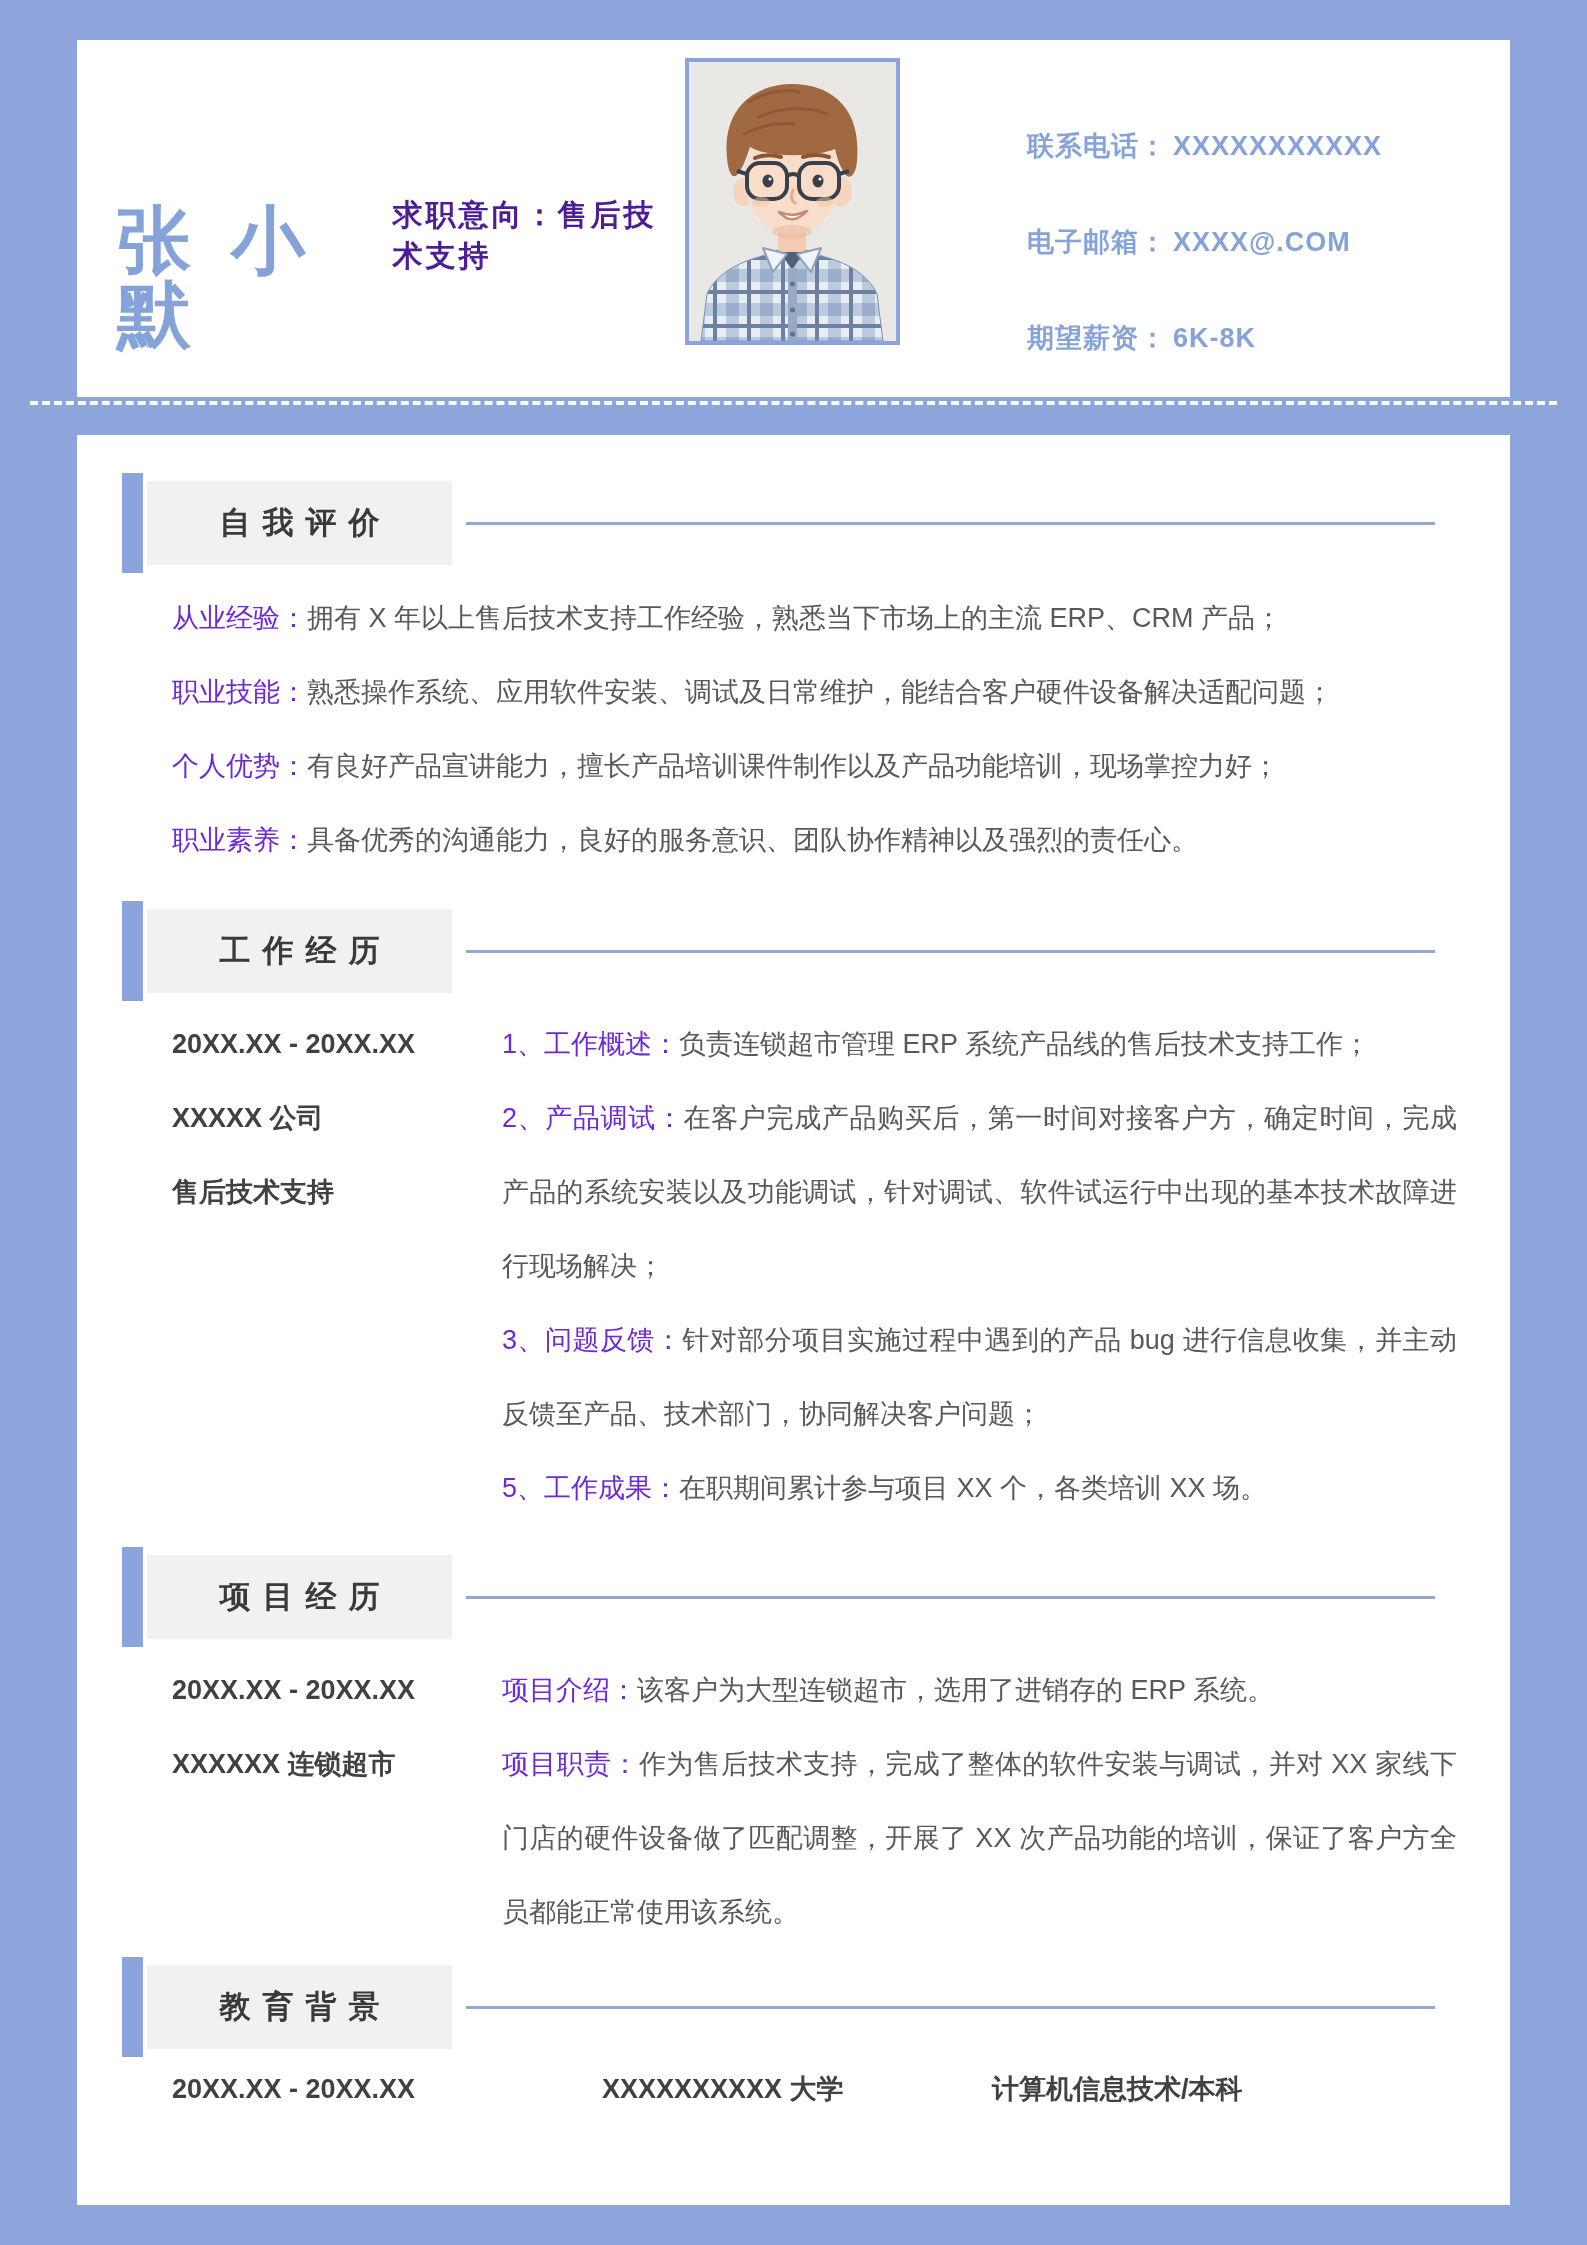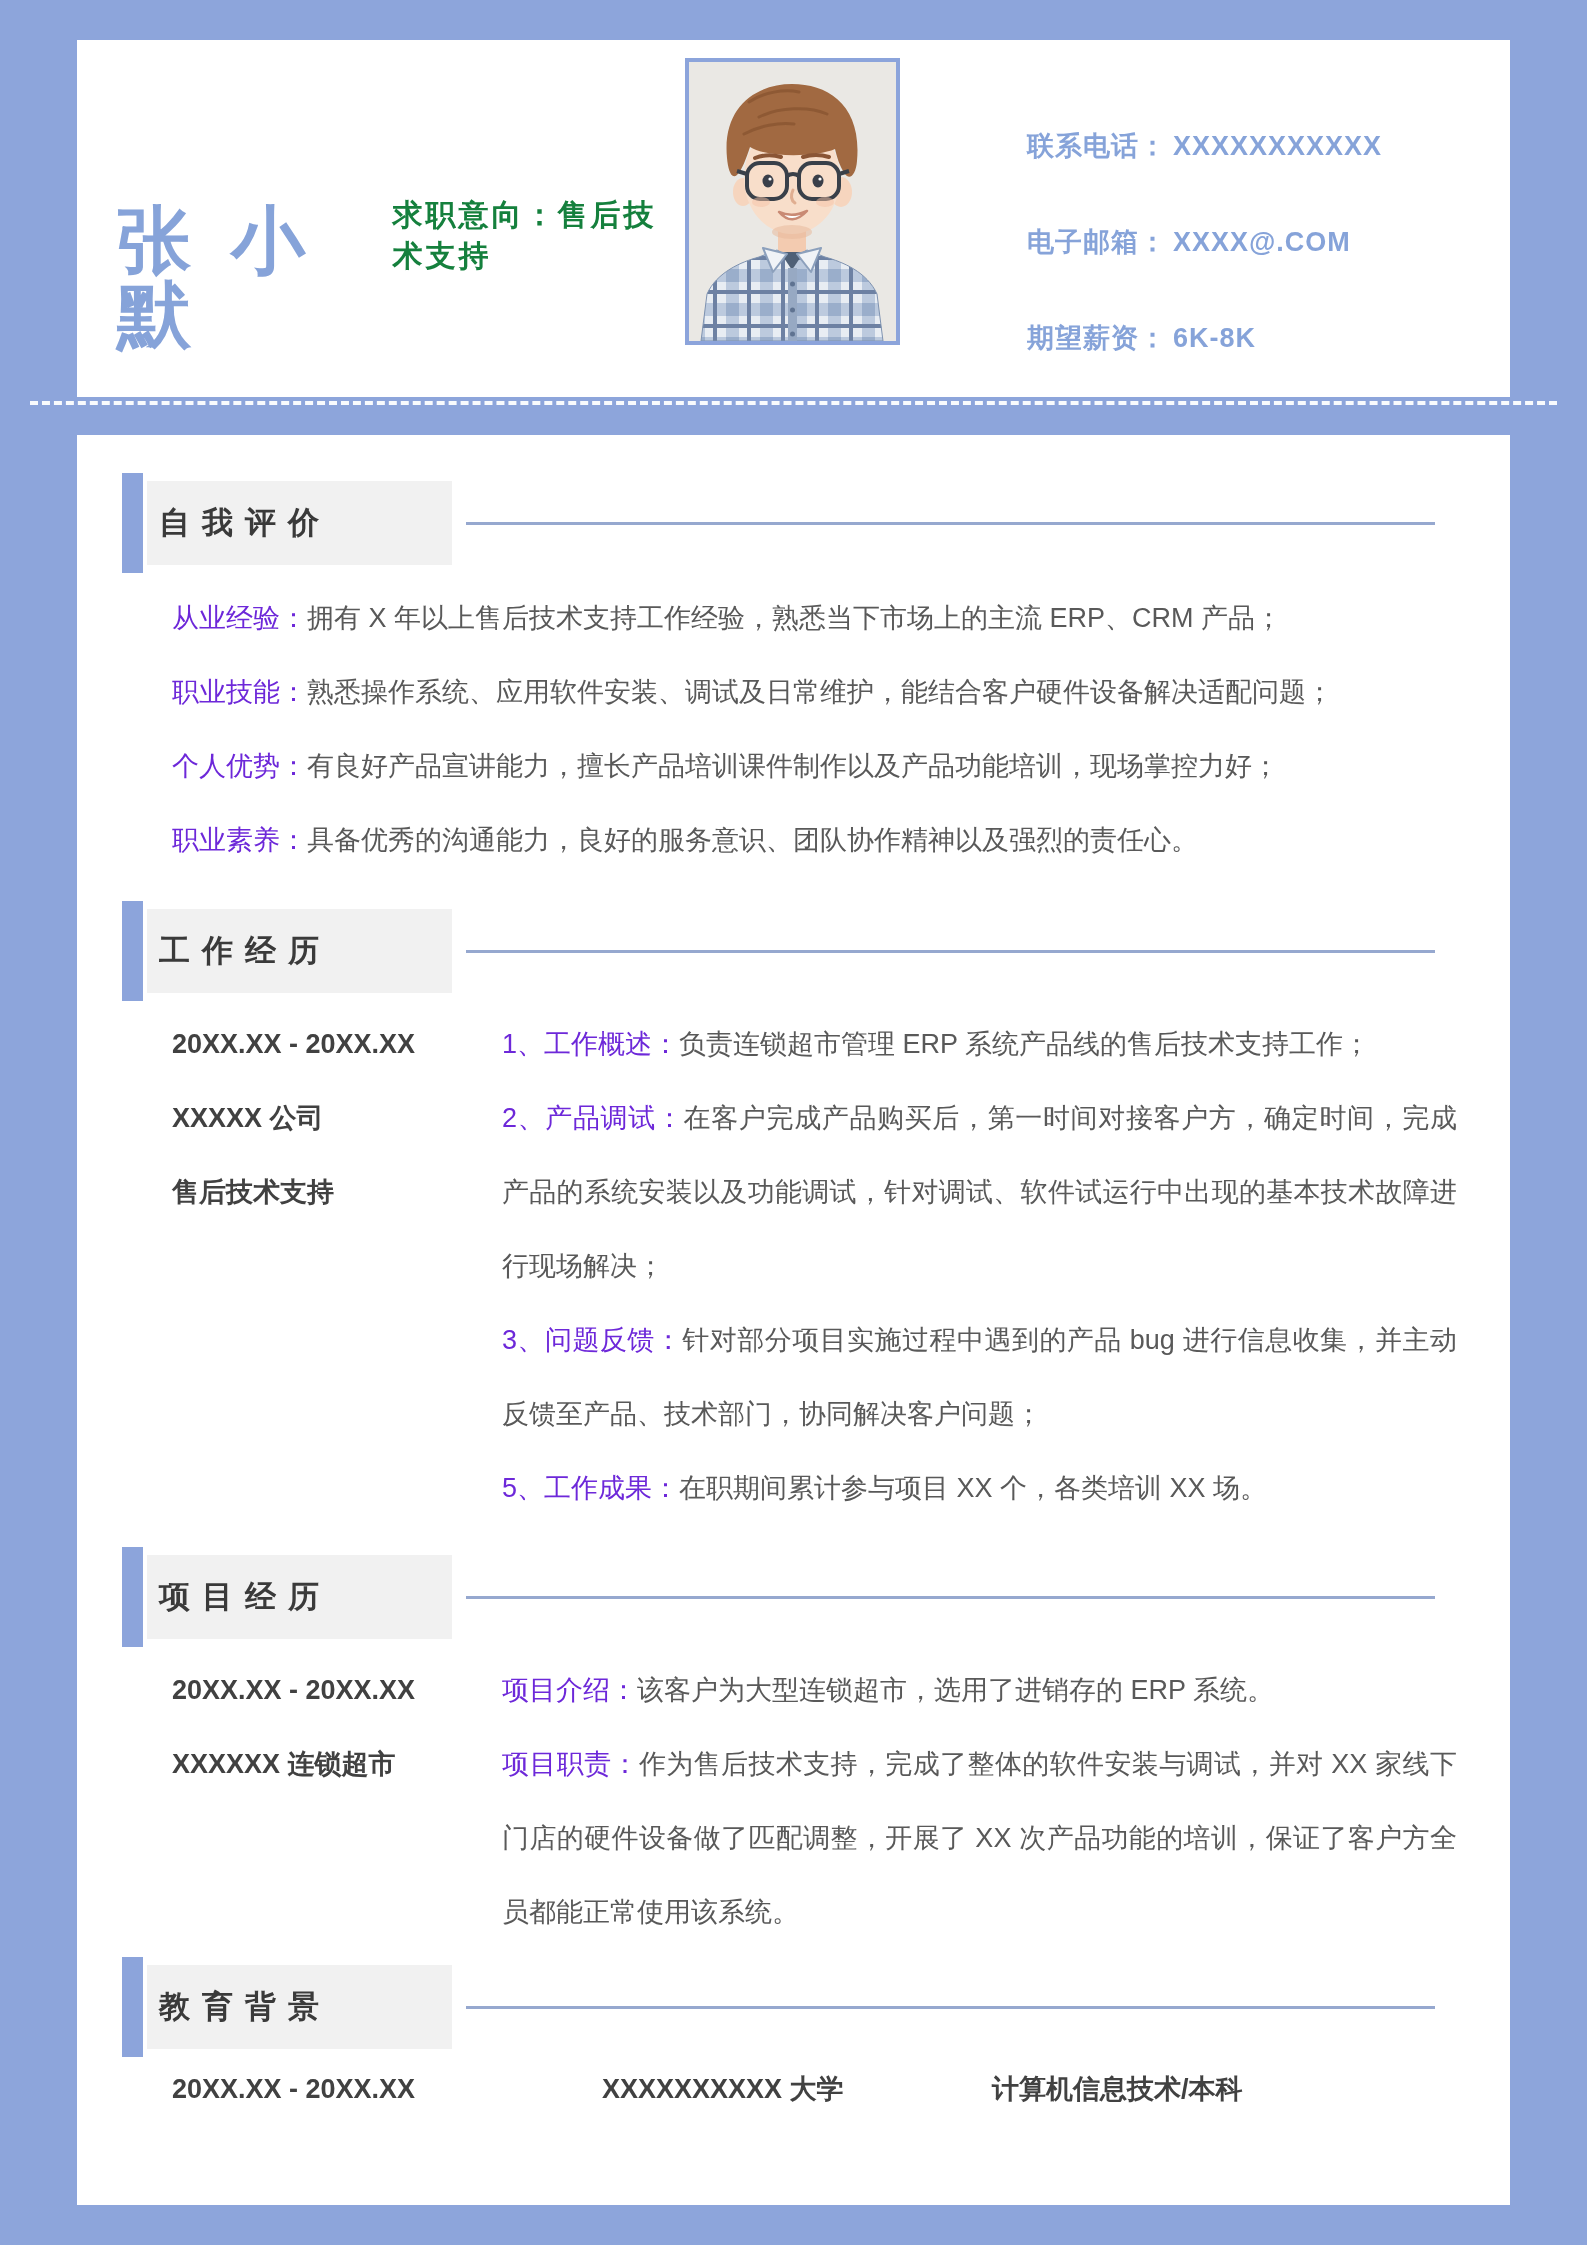--- a/index.html
+++ b/index.html
@@ -2,35 +2,35 @@
 <html><head>
 <meta charset="utf-8">
 <style>
   html,body{margin:0;padding:0;background:#8DA5DB;}
   .page{position:relative;width:1587px;height:2245px;background:#8DA5DB;overflow:hidden;
         font-family:"Liberation Sans","DejaVu Sans",sans-serif;}
   
   .header-card{position:absolute;left:77px;top:40px;width:1433px;height:357px;background:#FFFFFF;}
   .identity{position:absolute;left:0;top:0;width:608px;height:357px;display:flex;flex-direction:row;align-items:center;}
   .name{margin-top:118px;font-size:74px;font-weight:700;color:#86A3D9;letter-spacing:40px;padding-left:40px;line-height:1;}
-  .intent{margin-top:34px;font-size:30px;font-weight:700;color:#15803d;letter-spacing:3px;}
+  .intent{margin-top:34px;font-size:30px;font-weight:700;color:#4c1d95;letter-spacing:3px;}
   .photo{position:absolute;left:608px;top:18px;width:215px;height:287px;border:4px solid #8CA4DB;box-sizing:border-box;background:#EAE8E4;}
   .photo svg{display:block;width:100%;height:100%;}
   .contacts{position:absolute;left:950px;top:92px;display:flex;flex-direction:column;gap:68px;justify-content:center;}
   .contact-row{font-size:27px;font-weight:700;color:#86A3D9;letter-spacing:1px;line-height:28px;white-space:nowrap;}
   .contact-row .c-value{margin-left:6px;}
   
   .dash-sep{position:absolute;left:30px;right:30px;top:401px;border-top:4px dashed rgba(255,255,255,0.95);}
   
   .body-card{position:absolute;left:77px;top:435px;width:1433px;height:1770px;background:#FFFFFF;
              box-sizing:border-box;padding:38px 50px 0 45px;overflow:hidden;}
   
   .sec-head{display:flex;align-items:center;height:100px;margin-right:25px;}
   .sec-bar{width:21px;height:100px;background:#8CA4DB;margin-right:4px;flex:0 0 auto;}
-  .sec-title-box{width:305px;height:84px;background:#F1F1F1;display:flex;align-items:center;flex:0 0 auto;}
+  .sec-title-box{width:305px;height:84px;background:#F1F1F1;display:flex;align-items:center;justify-content:center;flex:0 0 auto;}
   .sec-title{font-size:31px;font-weight:700;color:#3A3A3A;letter-spacing:12px;padding-left:12px;white-space:nowrap;}
   .sec-line{flex:1;height:3px;background:#96A8CF;margin-left:14px;}
   
   .para-block{margin:8px 0 0 50px;}
   .para{font-size:27px;line-height:74px;color:#595959;text-align:justify;}
   .b-label{font-weight:400;color:#6d28d9;}
   .mt24{margin-top:24px;} .mt22{margin-top:22px;} .mt8{margin-top:8px;}
   
   .two-col{display:flex;margin:6px 0 0 50px;}
   .col-left{width:330px;flex:0 0 auto;}

